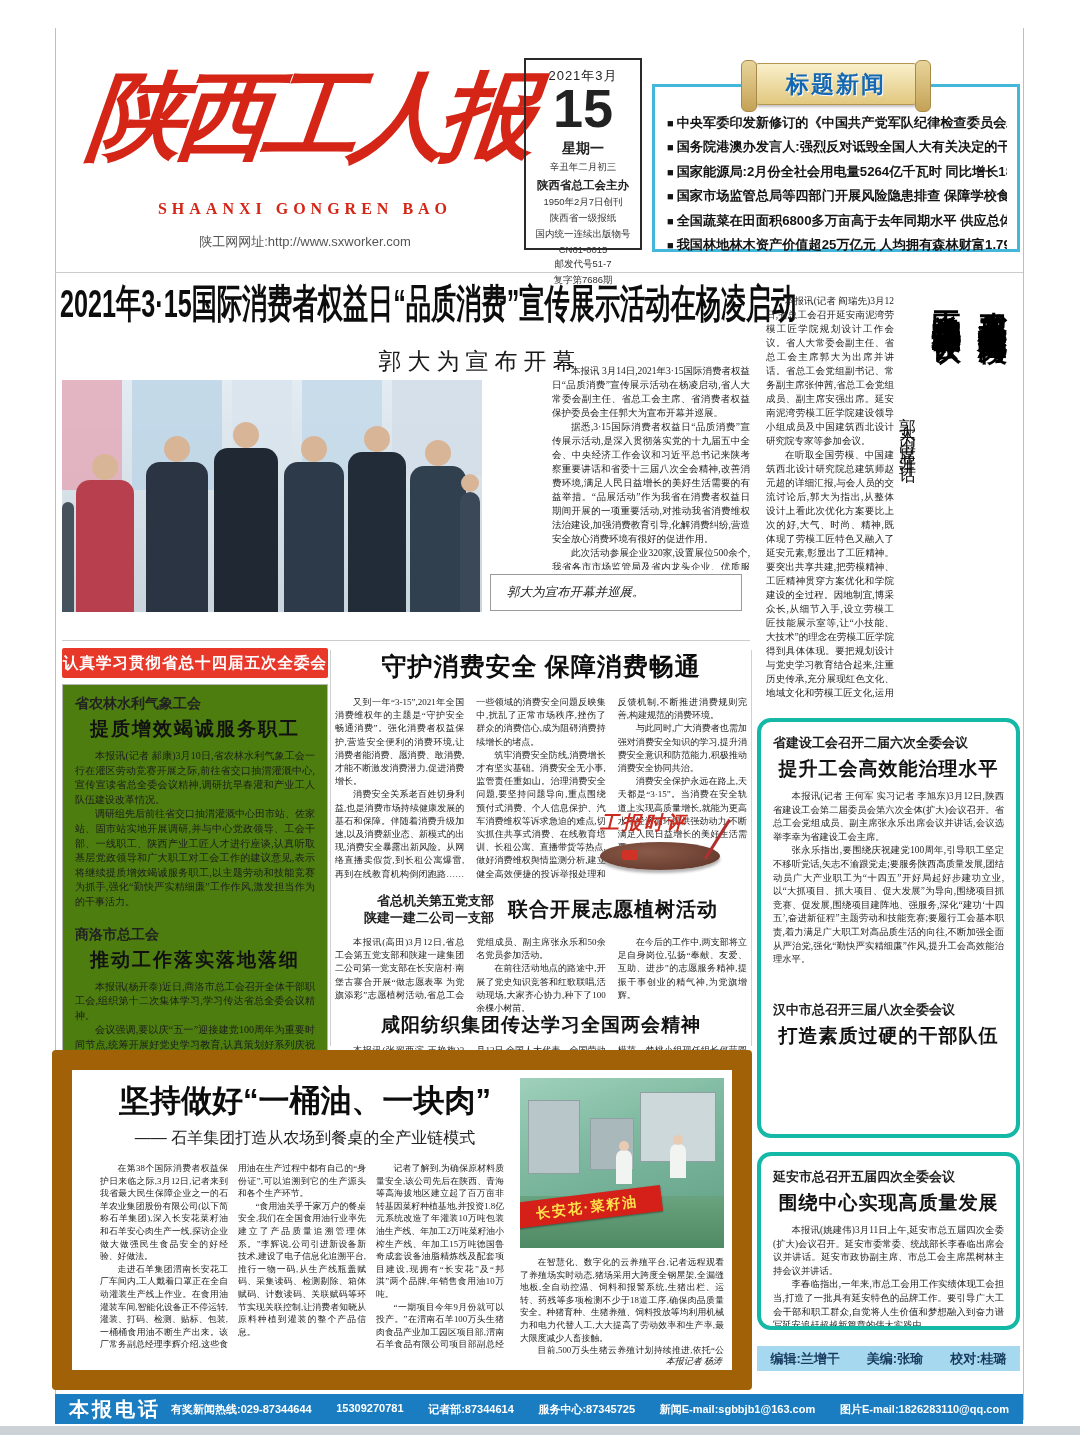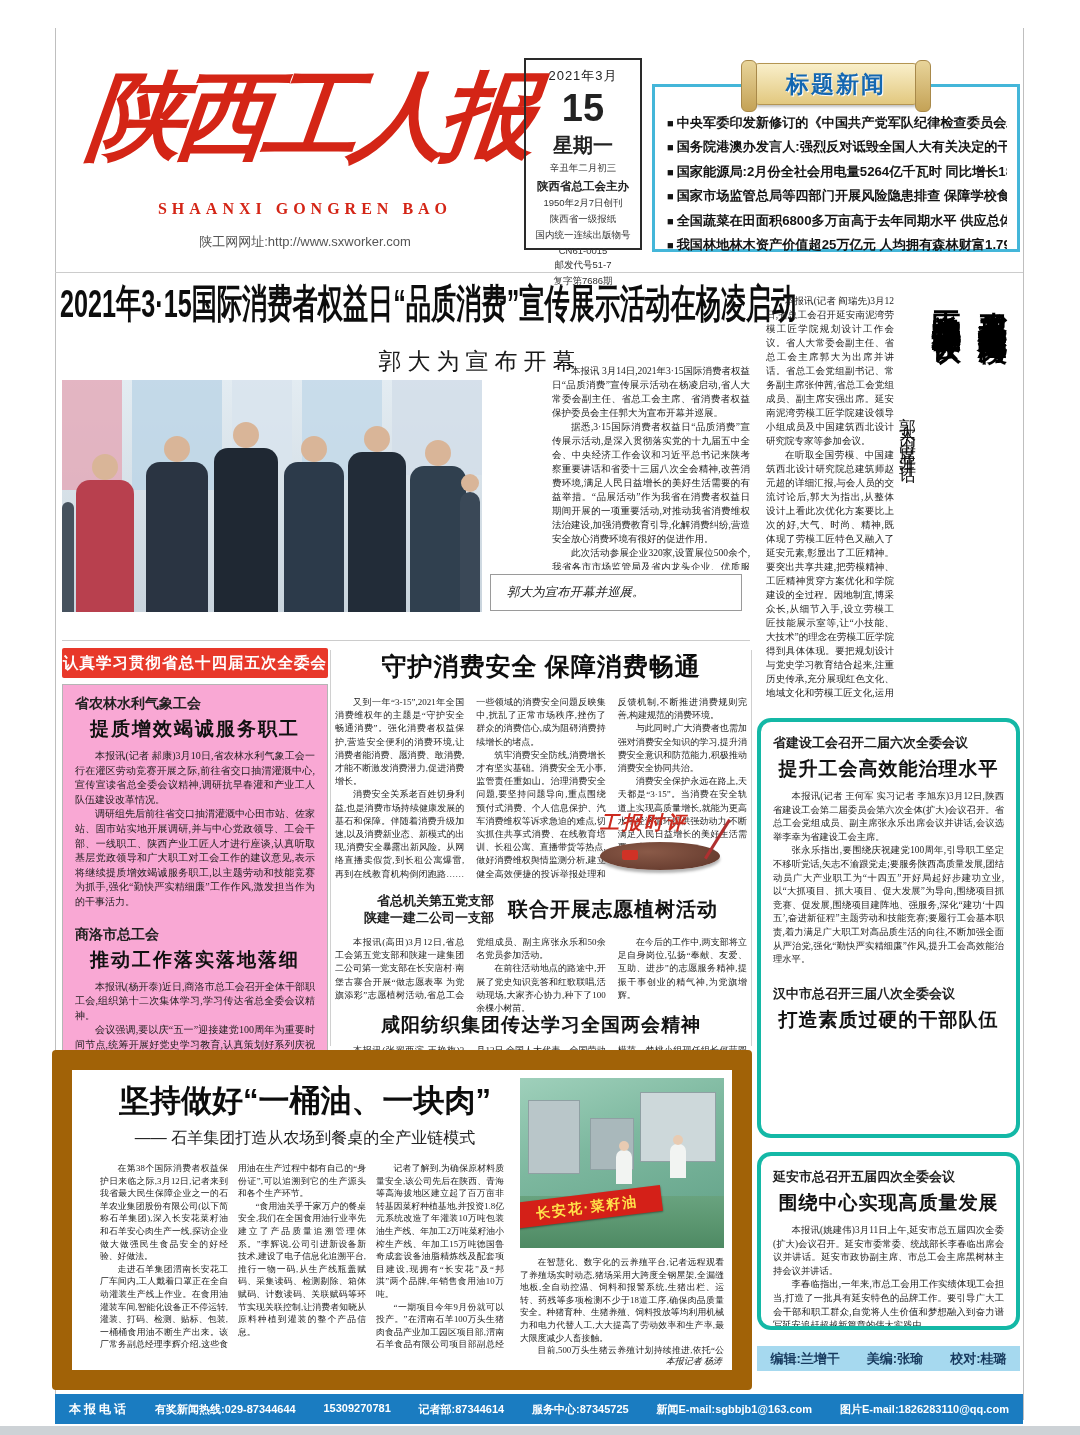--- a/index.html
+++ b/index.html
@@ -15,22 +15,22 @@
     font-weight:bold; font-style:italic; font-size:96px; line-height:158px; color:#d42516;
     letter-spacing:-8px; transform:skewX(-6deg); text-align:center; white-space:nowrap; }
   .mast-en { left:130px; top:200px; width:350px; text-align:center; color:#d42516; font-weight:bold;
     font-size:16px; letter-spacing:5px; font-family:"Liberation Serif", serif; }
   .mast-web { left:130px; top:233px; width:350px; text-align:center; color:#555; font-size:13px; }
 
   
   .datebox { left:524px; top:58px; width:118px; height:192px; border:2px solid #2a2a2a;
     text-align:center; padding-top:7px; color:#222; }
   .datebox .ym { font-size:13px; letter-spacing:1px; }
-  .datebox .day { font-size:38px; font-weight:bold; line-height:46px; }
-  .datebox .wd { font-size:20px; font-weight:bold; margin-top:1px; }
+  .datebox .day { font-size:54px; font-weight:bold; line-height:46px; }
+  .datebox .wd { font-size:14px; font-weight:bold; margin-top:9px; }
   .datebox .small { font-size:9.5px; margin-top:3px; color:#333; }
   .datebox .org { font-size:11.5px; font-weight:bold; margin-top:4px; }
 
   
   .newsbox { left:652px; top:84px; width:368px; height:168px; border:3px solid #44b6d9; background:#fff; }
   .news-banner { position:absolute; left:50%; top:-24px; transform:translateX(-50%); width:168px; height:42px;
     background:linear-gradient(#f9efca,#e2c87f); border:1px solid #b49552; border-radius:7px;
     box-shadow:0 2px 3px rgba(0,0,0,.25); text-align:center; line-height:40px;
     font-size:23px; font-weight:bold; color:#1467b1; letter-spacing:2px; text-shadow:1px 1px 0 #fff; }
   .news-banner::before, .news-banner::after { content:""; position:absolute; top:-4px; width:14px; height:50px;
@@ -68,21 +68,21 @@
     letter-spacing:7px; color:#111; }
   .vert-head { left:924px; top:288px; height:400px; writing-mode:vertical-rl; font-weight:bold;
     color:#000; font-size:29px; }
   .vert-head div { line-height:46px; letter-spacing:2px; }
 
   
   .left-banner { left:62px; top:648px; width:266px; height:30px; background:#e8382a; color:#fff;
     font-size:15.5px; font-weight:bold; text-align:center; line-height:30px; letter-spacing:1px;
     border-radius:2px; }
   .left-box { left:62px; top:684px; width:266px; height:390px; border:1px solid #b5b5b5;
-    padding:10px 12px; overflow:hidden; background:#f9a8d4; }
+    padding:10px 12px; overflow:hidden; background:#4d7c0f; }
   .kicker { font-size:14px; font-weight:bold; color:#222; }
   .art-head { font-size:19px; font-weight:bold; color:#111; letter-spacing:2px; margin:3px 0 7px;text-align:center; }
   .left-box .bodytext { font-size:10px; line-height:14.6px; }
   .left-art2 { margin-top:16px; }
 
   
   .comm-head { left:335px; top:650px; width:412px; text-align:center; font-family:"Liberation Serif", serif;
     font-weight:bold; font-size:25px; color:#0d0d0d; letter-spacing:1px; }
   .comm-body { left:335px; top:696px; width:412px; height:190px; font-size:9px; line-height:13.2px;
     column-count:3; column-gap:12px; }
@@ -133,28 +133,28 @@
     font-style:italic; color:#222; }
 
   
   .pinkbox { border:4px solid #14b8a6; border-radius:14px; background:#fff; padding:12px 12px;
     overflow:hidden; }
   .pink1 { left:757px; top:718px; width:263px; height:420px; }
   .pink2 { left:757px; top:1152px; width:263px; height:178px; }
   .pinkbox .kicker { font-size:13px; }
   .pinkbox .art-head { font-size:19px; letter-spacing:1px; margin:4px 0 8px; }
   .pinkbox .bodytext { font-size:9.3px; line-height:13.6px; }
-  .pink-art2 { margin-top:18px; }
+  .pink-art2 { margin-top:34px; }
 
   
   .editors { left:757px; top:1346px; width:263px; height:25px; background:#a6d9ef; display:flex;
     justify-content:space-around; align-items:center; font-size:13px; font-weight:bold; color:#173a5e; }
   .phonebar { left:55px; top:1394px; width:968px; height:30px; background:#1a7cc1; color:#fff;
     display:flex; align-items:center; padding:0 14px; }
-  .phonebar .label { font-size:12px; font-weight:bold; letter-spacing:3px; margin-right:26px; }
+  .phonebar .label { font-size:20px; font-weight:bold; letter-spacing:3px; margin-right:10px; }
   .phonebar .phone-items { display:flex; flex:1; justify-content:space-between; }
   .phonebar .phone-items p { font-size:11px; font-weight:bold; white-space:nowrap; }
   .bottom-strip { left:0; top:1426px; width:1080px; height:9px; background:#cdd2d6; }
 </style>
 </head>
 <body>
 
 <div id="page">
 
   <div class="vline" style="left:55px; top:28px; height:1392px;"></div>

